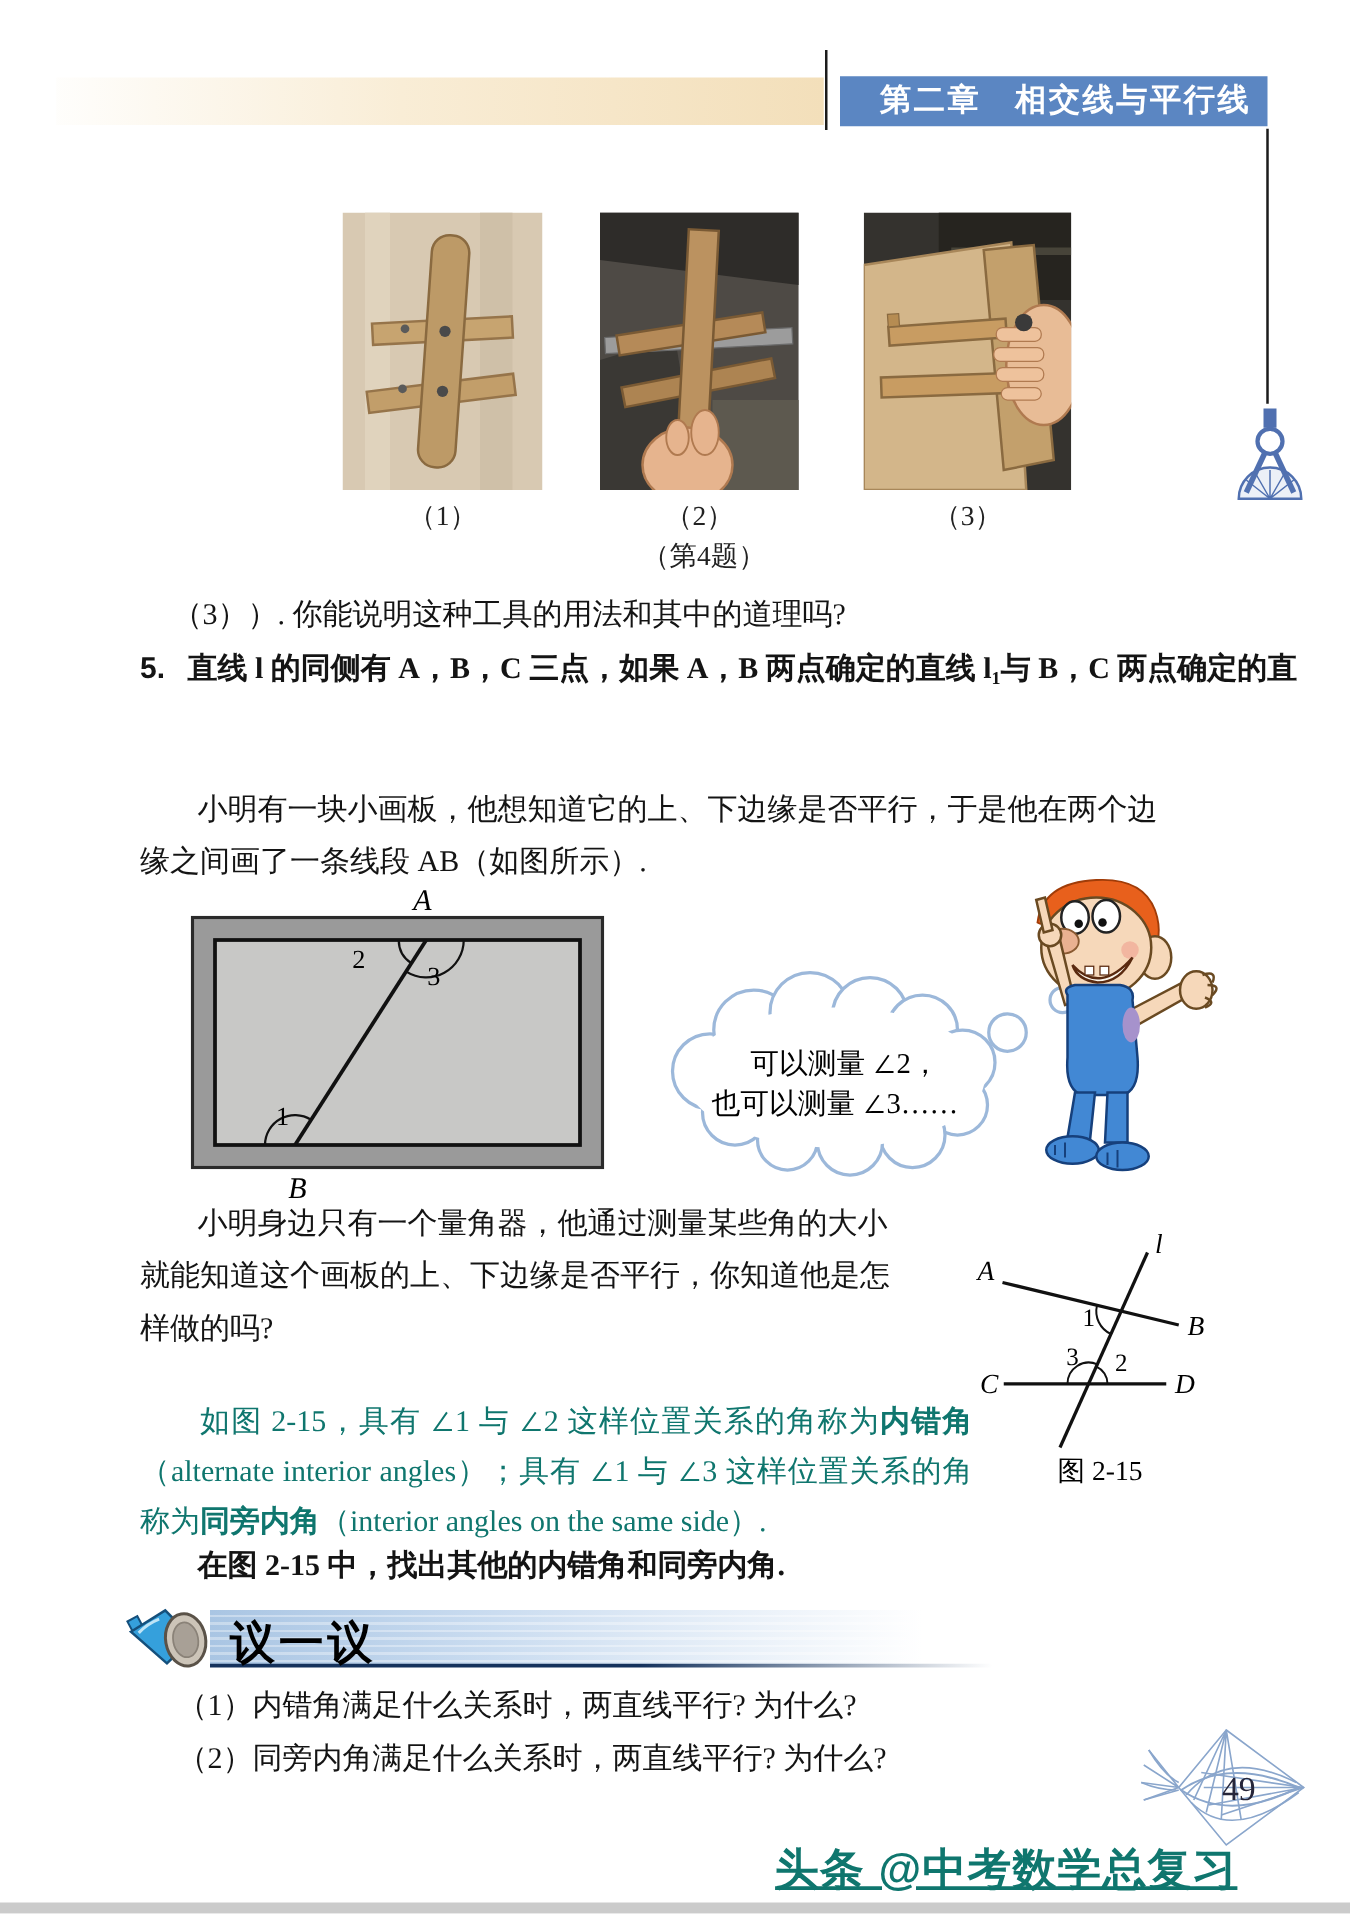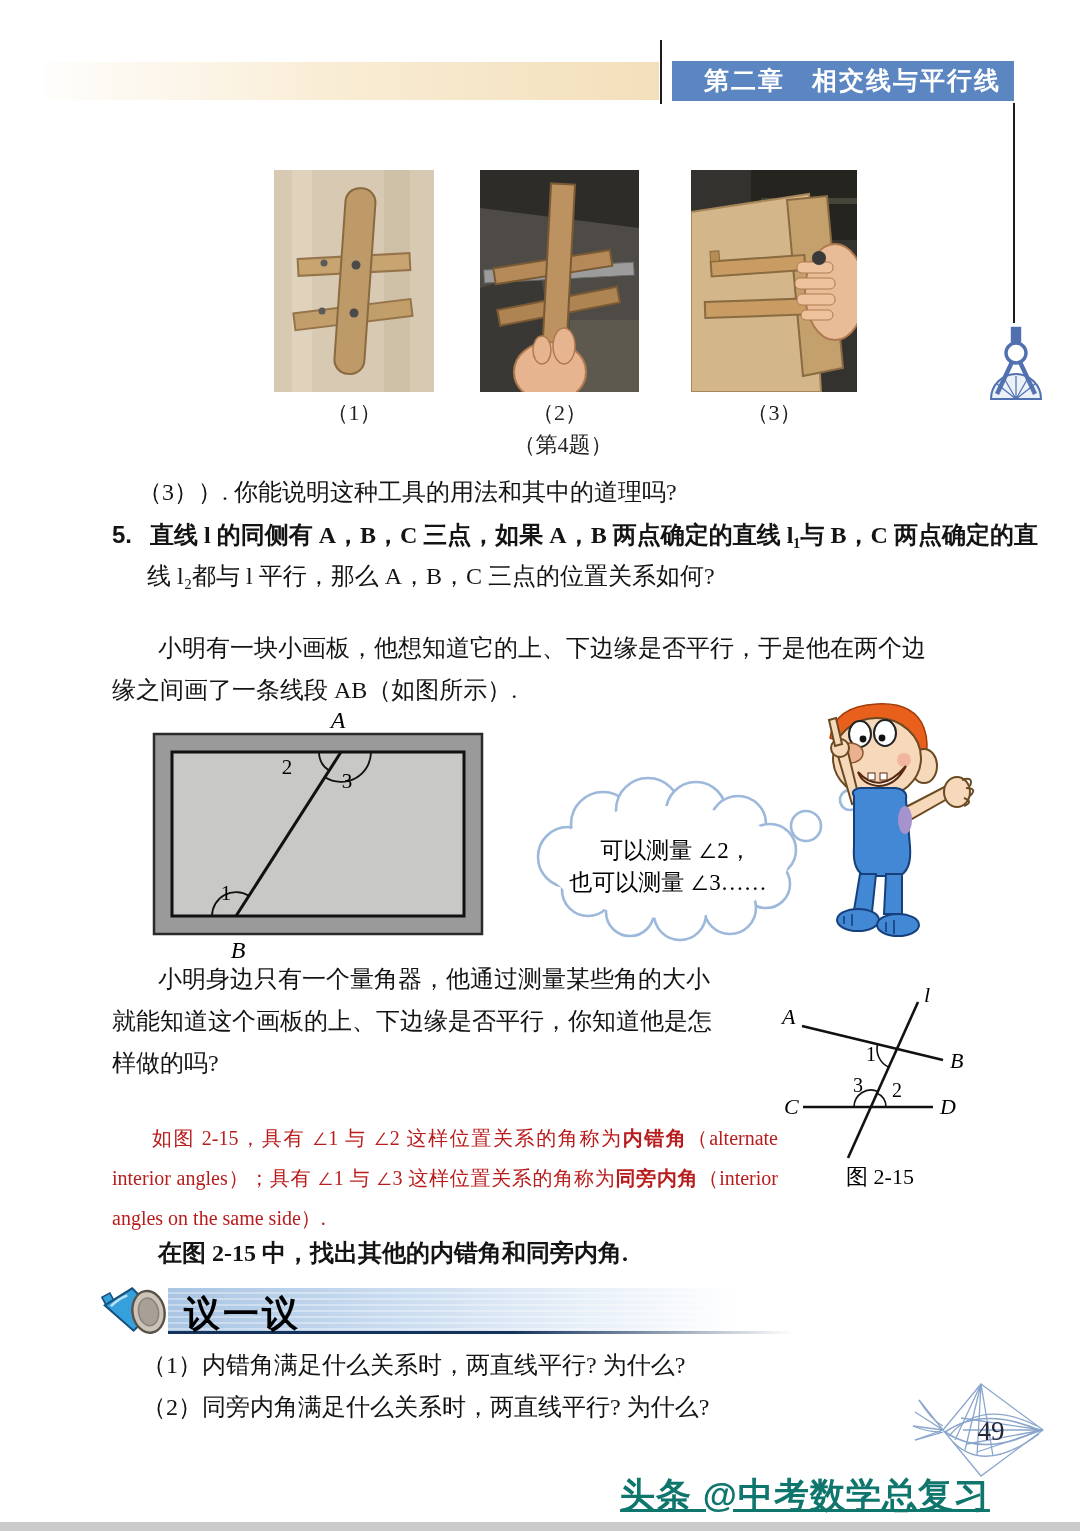--- a/index.html
+++ b/index.html
@@ -10,22 +10,22 @@
   .sans{font-family:"Liberation Sans",sans-serif;}
   .b{font-weight:bold;}
   .banner{position:absolute;left:672px;top:61px;width:342px;height:40px;background:#5b86c2;
           border:1px solid #49710f0;box-sizing:border-box;color:#fff;font-family:"Liberation Sans",sans-serif;
           font-weight:bold;font-size:25px;line-height:38px;padding-left:32px;letter-spacing:2px;}
   .cream{position:absolute;left:45px;top:62px;width:614px;height:38px;
          background:linear-gradient(to right,rgba(253,250,242,.25),#f9edd6 45%,#f3dfba);}
   .vline{position:absolute;width:2px;background:#1c1c1c;}
   .photo{position:absolute;top:170px;height:222px;}
   .plabel{position:absolute;top:398px;font-size:22px;text-align:center;color:#222;}
-  .defblock{position:absolute;left:112px;top:1118px;width:666px;font-size:20px;line-height:40px;
-            text-align:justify;text-indent:2em;white-space:normal;color:#b91c1c;}
+  .defblock{position:absolute;left:112px;top:1118px;width:666px;font-size:24px;line-height:40px;
+            text-align:justify;text-indent:2em;white-space:normal;color:#0f766e;}
   .stripe{position:absolute;left:168px;top:1288px;width:648px;height:44px;
           background:
             repeating-linear-gradient(to bottom,rgba(255,255,255,0) 0 4px,rgba(255,255,255,.35) 4px 6px),
             linear-gradient(to right,#a9c5e3,#cadcf0 35%,rgba(255,255,255,0) 88%);}
   .stripeline{position:absolute;left:168px;top:1331px;width:626px;height:3px;
           background:linear-gradient(to right,#15325c,#15325c 55%,rgba(21,50,92,0));}
   .discusstitle{position:absolute;left:184px;top:1290px;font-size:36px;font-weight:bold;
           font-family:"Liberation Sans",sans-serif;color:#000000;letter-spacing:3px;}
   .watermark{position:absolute;left:540px;top:1472px;width:530px;text-align:center;
           font-size:35px;font-weight:bold;font-family:"Liberation Sans",sans-serif;color:#0f766e;
@@ -126,22 +126,20 @@
     <span>（3）</span></div>
   <div class="plabel" style="left:478px;top:430px;width:170px;">
     <span>（第4题）</span></div>
 
   <div class="t" style="left:138px;top:477px;">
     <span>（3））. 你能说明这种工具的用法和其中的道理吗?</span></div>
 
   <div class="t" style="left:112px;top:519px;">
     <span class="sans b">5.</span>
     <span style="margin-left:12px;font-weight:bold;">直线 l 的同侧有 A，B，C 三点，如果 A，B 两点确定的直线 l₁与 B，C 两点确定的直</span></div>
-  <div class="t" style="left:147px;top:561px;">
-    <span>线 l₂都与 l 平行，那么 A，B，C 三点的位置关系如何?</span></div>
 
   <div class="t" style="left:158px;top:633px;">
     <span>小明有一块小画板，他想知道它的上、下边缘是否平行，于是他在两个边</span></div>
   <div class="t" style="left:112px;top:675px;">
     <span>缘之间画了一条线段 AB（如图所示）.</span></div>
 
   <svg class="abs" style="left:148px;top:706px;" width="345" height="262" viewBox="0 0 345 262">
     <rect x="6" y="28" width="328" height="200" fill="#9a9a9a" stroke="#2a2a2a" stroke-width="2.5"></rect>
     <rect x="24" y="46" width="292" height="164" fill="#c8c8c6" stroke="#111" stroke-width="3"></rect>
     <line x1="193" y1="46" x2="88" y2="210" stroke="#111" stroke-width="3"></line>

